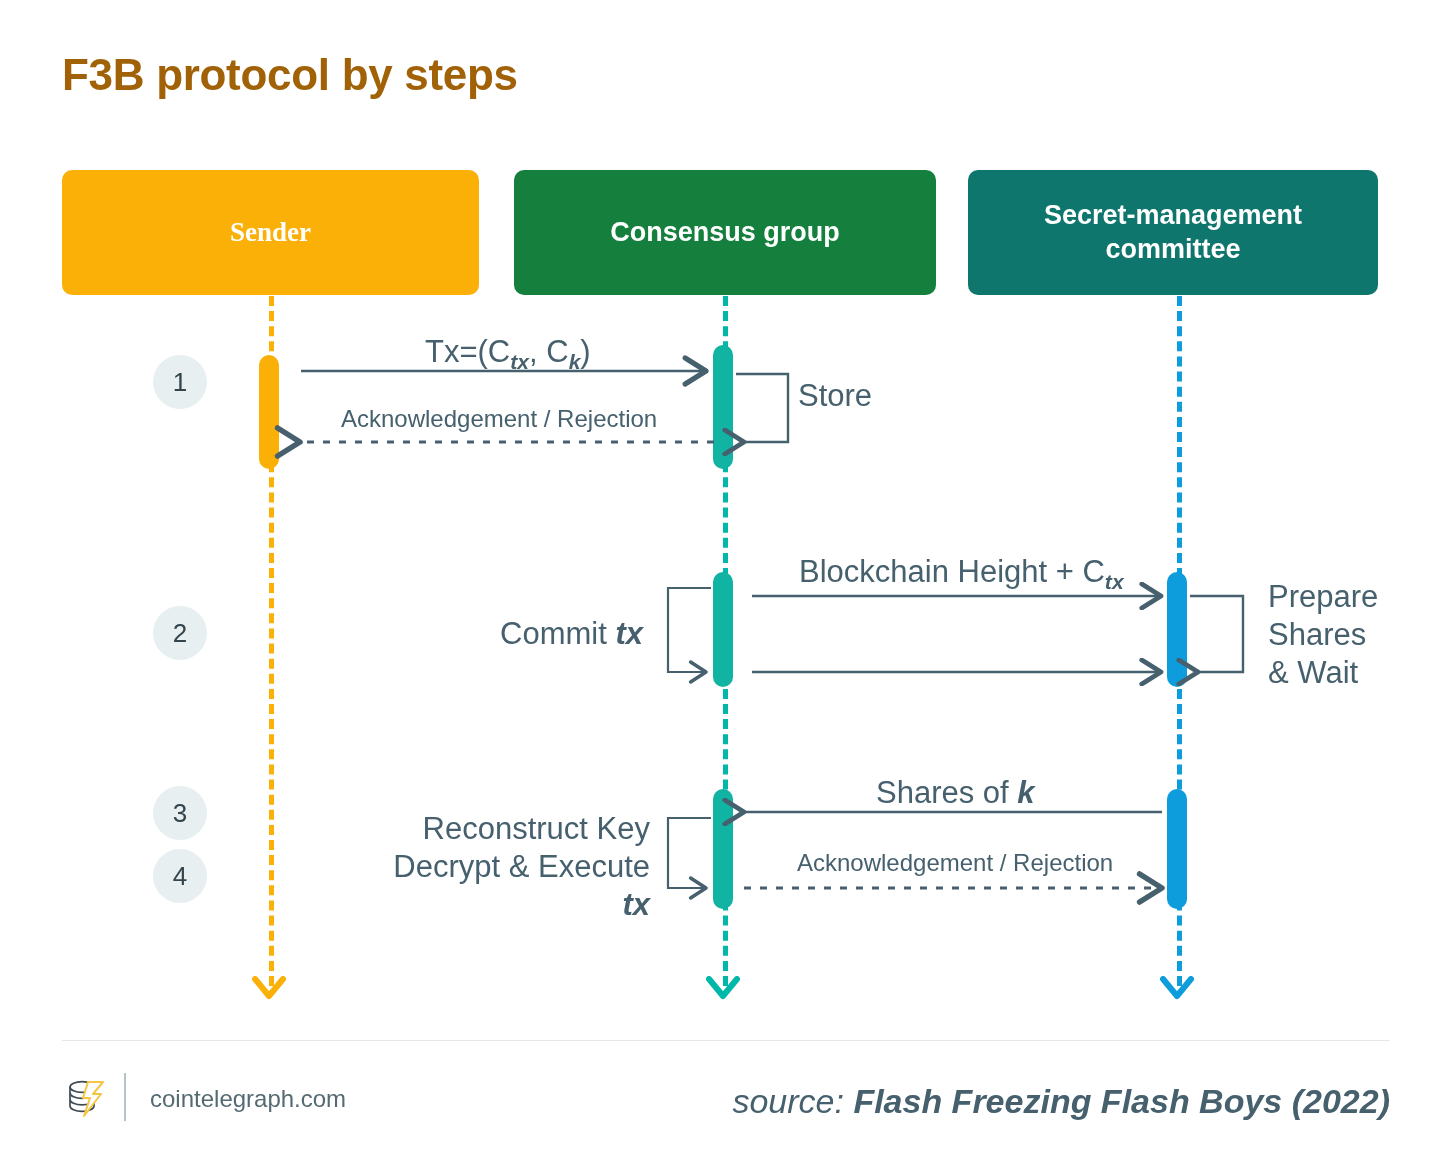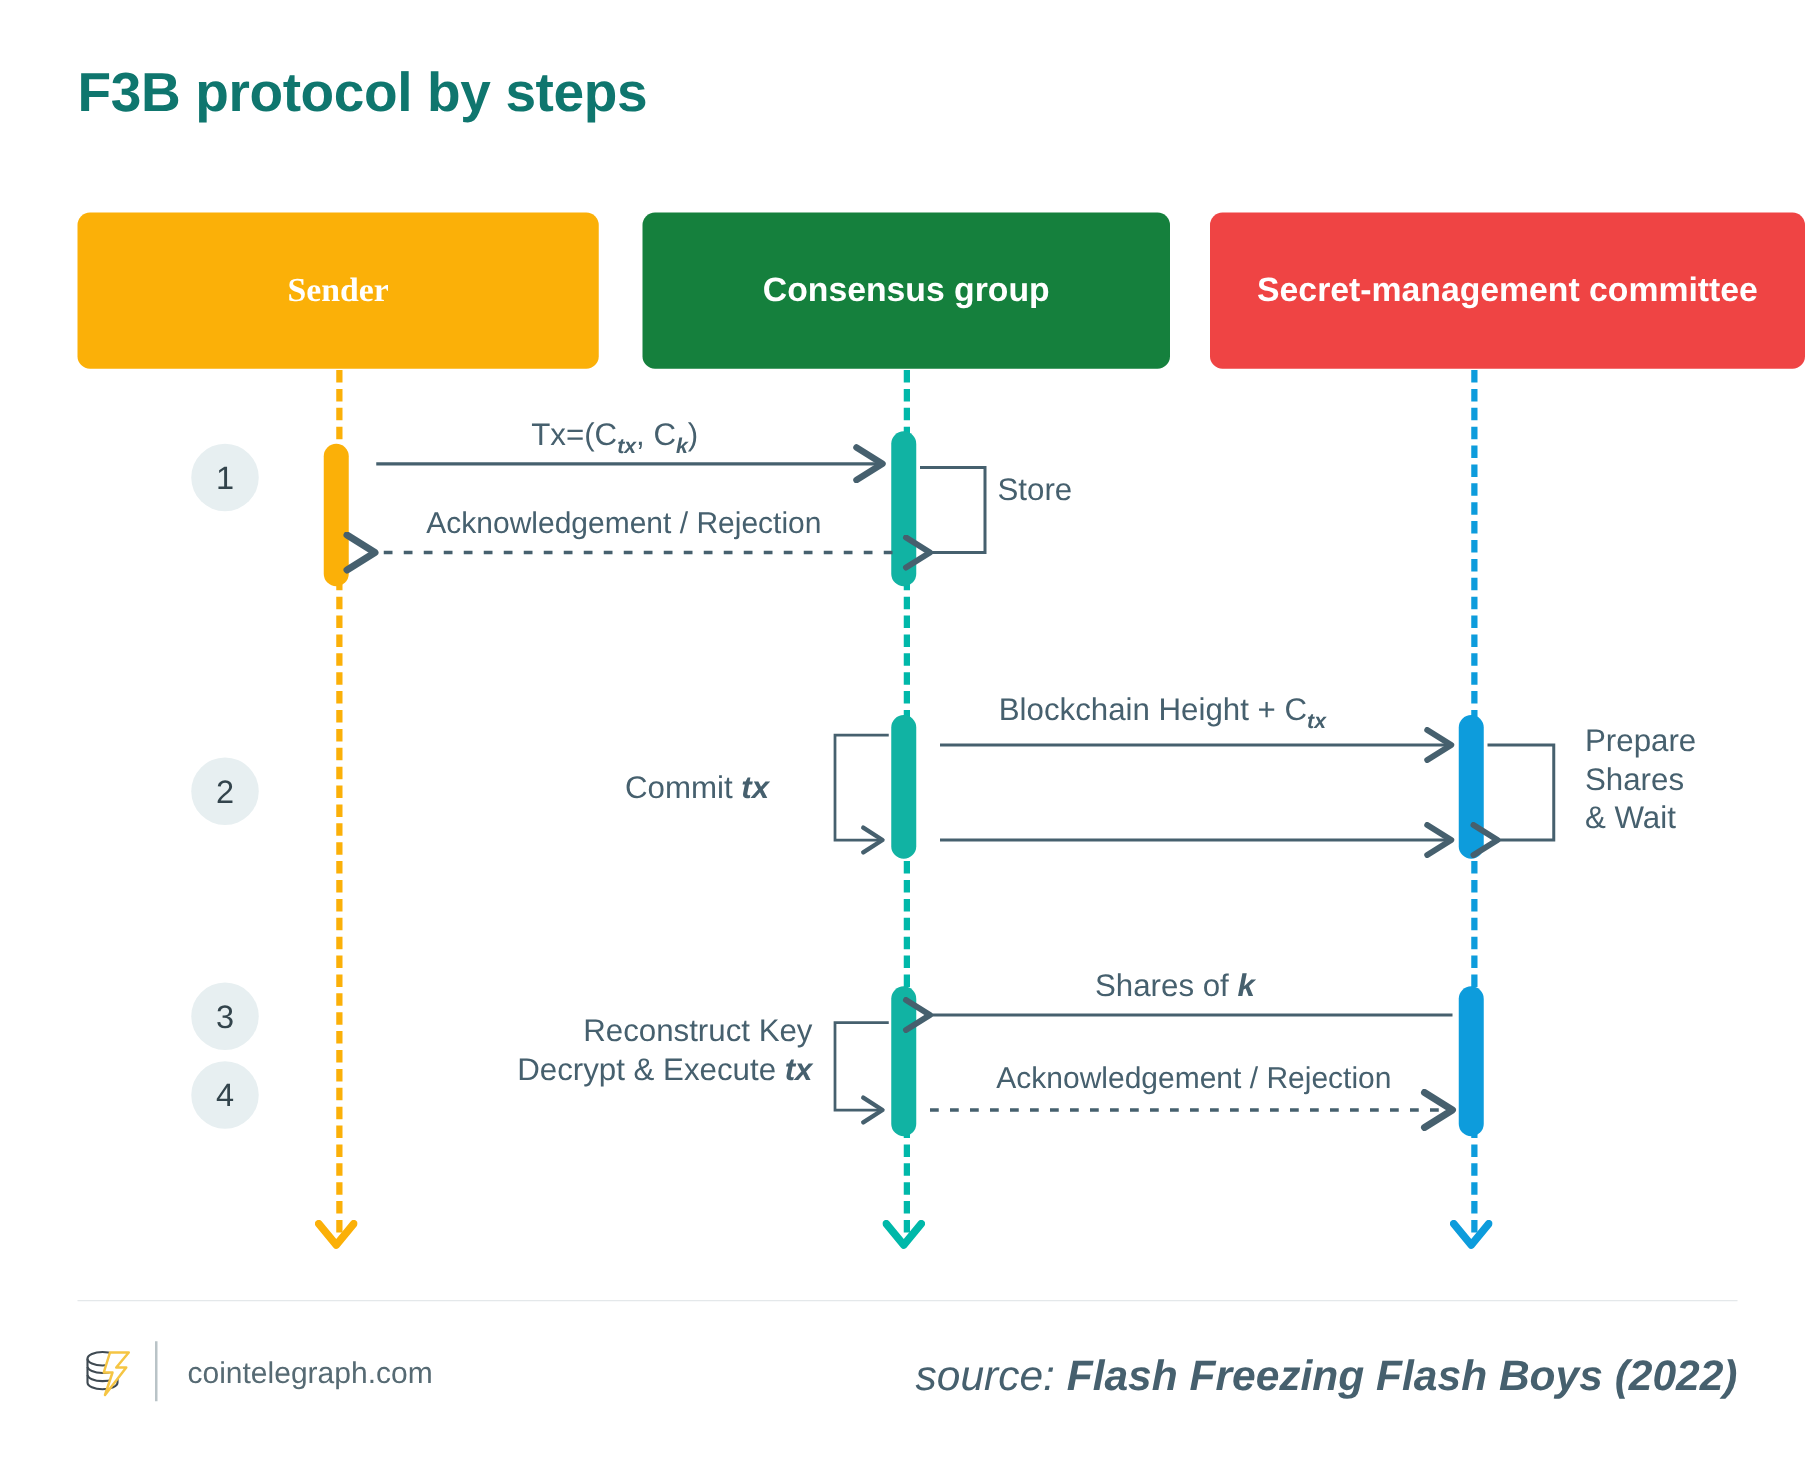--- a/index.html
+++ b/index.html
@@ -10,35 +10,35 @@
     color:#37474f;
     position:relative;
     overflow:hidden;
   }
   .page{position:absolute;inset:0;}
 
   
   .title{
     position:absolute;left:62px;top:50px;
     font-size:44px;font-weight:bold;
-    color:#0f766e;letter-spacing:-0.3px;
+    color:#a16207;letter-spacing:-0.3px;
   }
 
   
   .actor{
     position:absolute;top:170px;height:125px;
     border-radius:10px;
     display:flex;align-items:center;justify-content:center;
     text-align:center;
     color:#ffffff;font-weight:bold;font-size:27px;line-height:1.25;
     box-sizing:border-box;padding:6px 14px;
   }
   #actor-sender{left:62px;width:417px;background:#FBB008;font-family:Liberation Serif, serif;}
   #actor-consensus{left:514px;width:422px;background:#15803d;}
-  #actor-smc{left:968px;width:476px;background:#ef4444;}
+  #actor-smc{left:968px;width:410px;background:#0f766e;}
 
   
   .lifeline{
     position:absolute;top:296px;width:0;height:690px;
     border-left:5px dashed;
   }
   #lifeline-sender{left:269px;border-color:#FBB008;}
   #lifeline-consensus{left:723px;border-color:#00B8A9;}
   #lifeline-smc{left:1177px;border-color:#0D9CDC;}
 
@@ -72,21 +72,21 @@
   #step-3{left:153px;top:786px;}
   #step-4{left:153px;top:849px;}
 
   
   svg.overlay{position:absolute;left:0;top:0;width:1450px;height:1171px;pointer-events:none;}
 
   
   .msg-label{
     position:absolute;color:#46606e;white-space:nowrap;
   }
-  .lbl-big{font-size:25px;}
+  .lbl-big{font-size:31px;}
   .lbl-small{font-size:24px;}
   .sub{font-size:0.68em;font-weight:bold;font-style:italic;vertical-align:sub;}
   .ital{font-style:italic;font-weight:bold;}
 
   #label-tx{left:425px;top:334px;}
   #label-ack-1{left:341px;top:405px;}
   #label-store{left:798px;top:378px;}
   #label-commit{left:500px;top:616px;}
   #label-blockheight{left:799px;top:554px;}
   #label-prepare{left:1268px;top:578px;text-align:left;line-height:1.22;white-space:normal;width:130px;}

